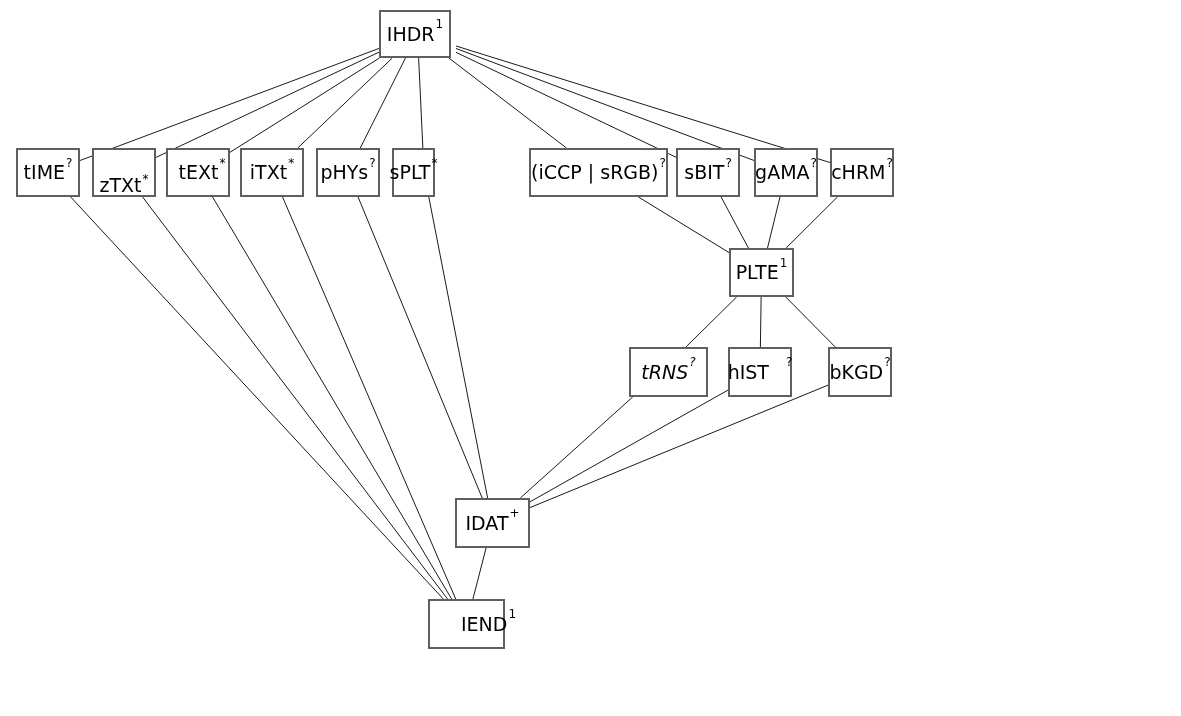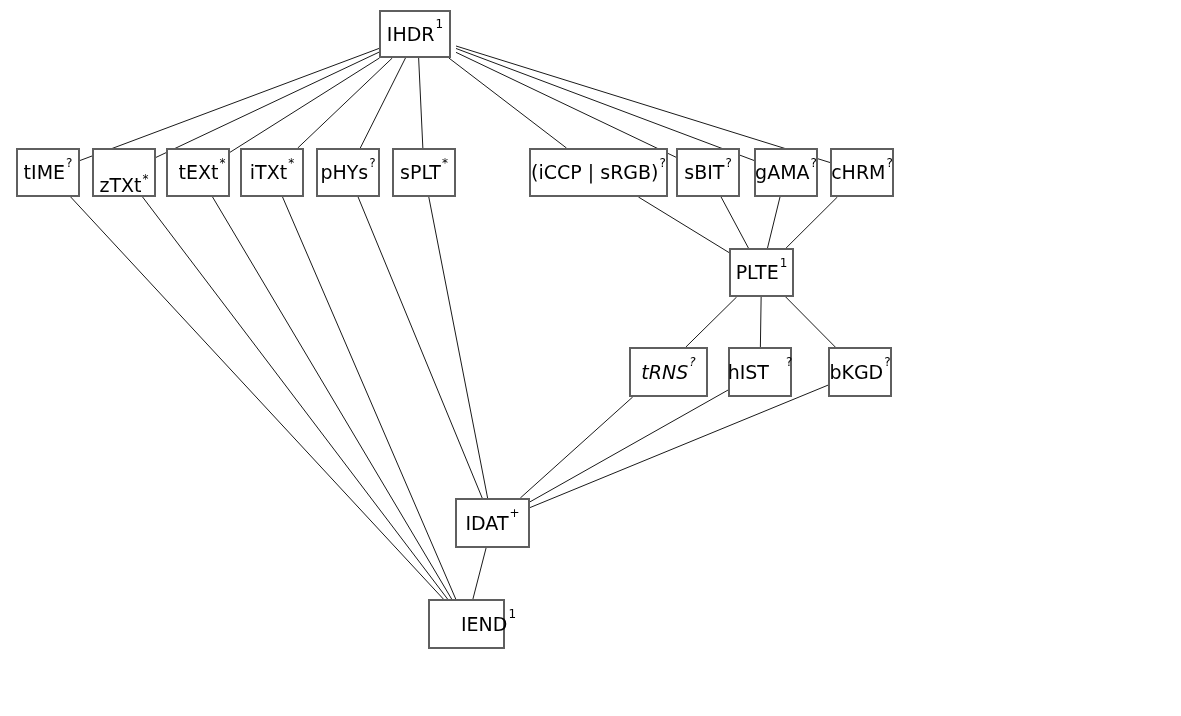--- a/index.html
+++ b/index.html
@@ -111,21 +111,21 @@
         <span class="sup">*</span>
       </div>
       <div class="node" style="left: 240px; top: 148px; width: 64px; height: 49px; border-color: rgb(95, 95, 95);">
         <span>iTXt</span>
         <span class="sup">*</span>
       </div>
       <div class="node" style="left: 316px; top: 148px; width: 64px; height: 49px; border-color: rgb(95, 95, 95);">
         <span>pHYs</span>
         <span class="sup">?</span>
       </div>
-      <div class="node" style="left: 392px; top: 148px; width: 64px; height: 49px; border-color: rgb(95, 95, 95);">
+      <div class="node" style="left: 392px; top: 148px; width: 43px; height: 49px; border-color: rgb(95, 95, 95);">
         <span>sPLT</span>
         <span class="sup">*</span>
       </div>
       <div class="node" style="left: 529px; top: 148px; width: 139px; height: 49px; border-color: rgb(95, 95, 95);">
         <span>(iCCP | sRGB)</span>
         <span class="sup">?</span>
       </div>
       <div class="node" style="left: 676px; top: 148px; width: 64px; height: 49px; border-color: rgb(95, 95, 95); justify-content: center;">
         <span>sBIT</span>
         <span class="sup">?</span>

